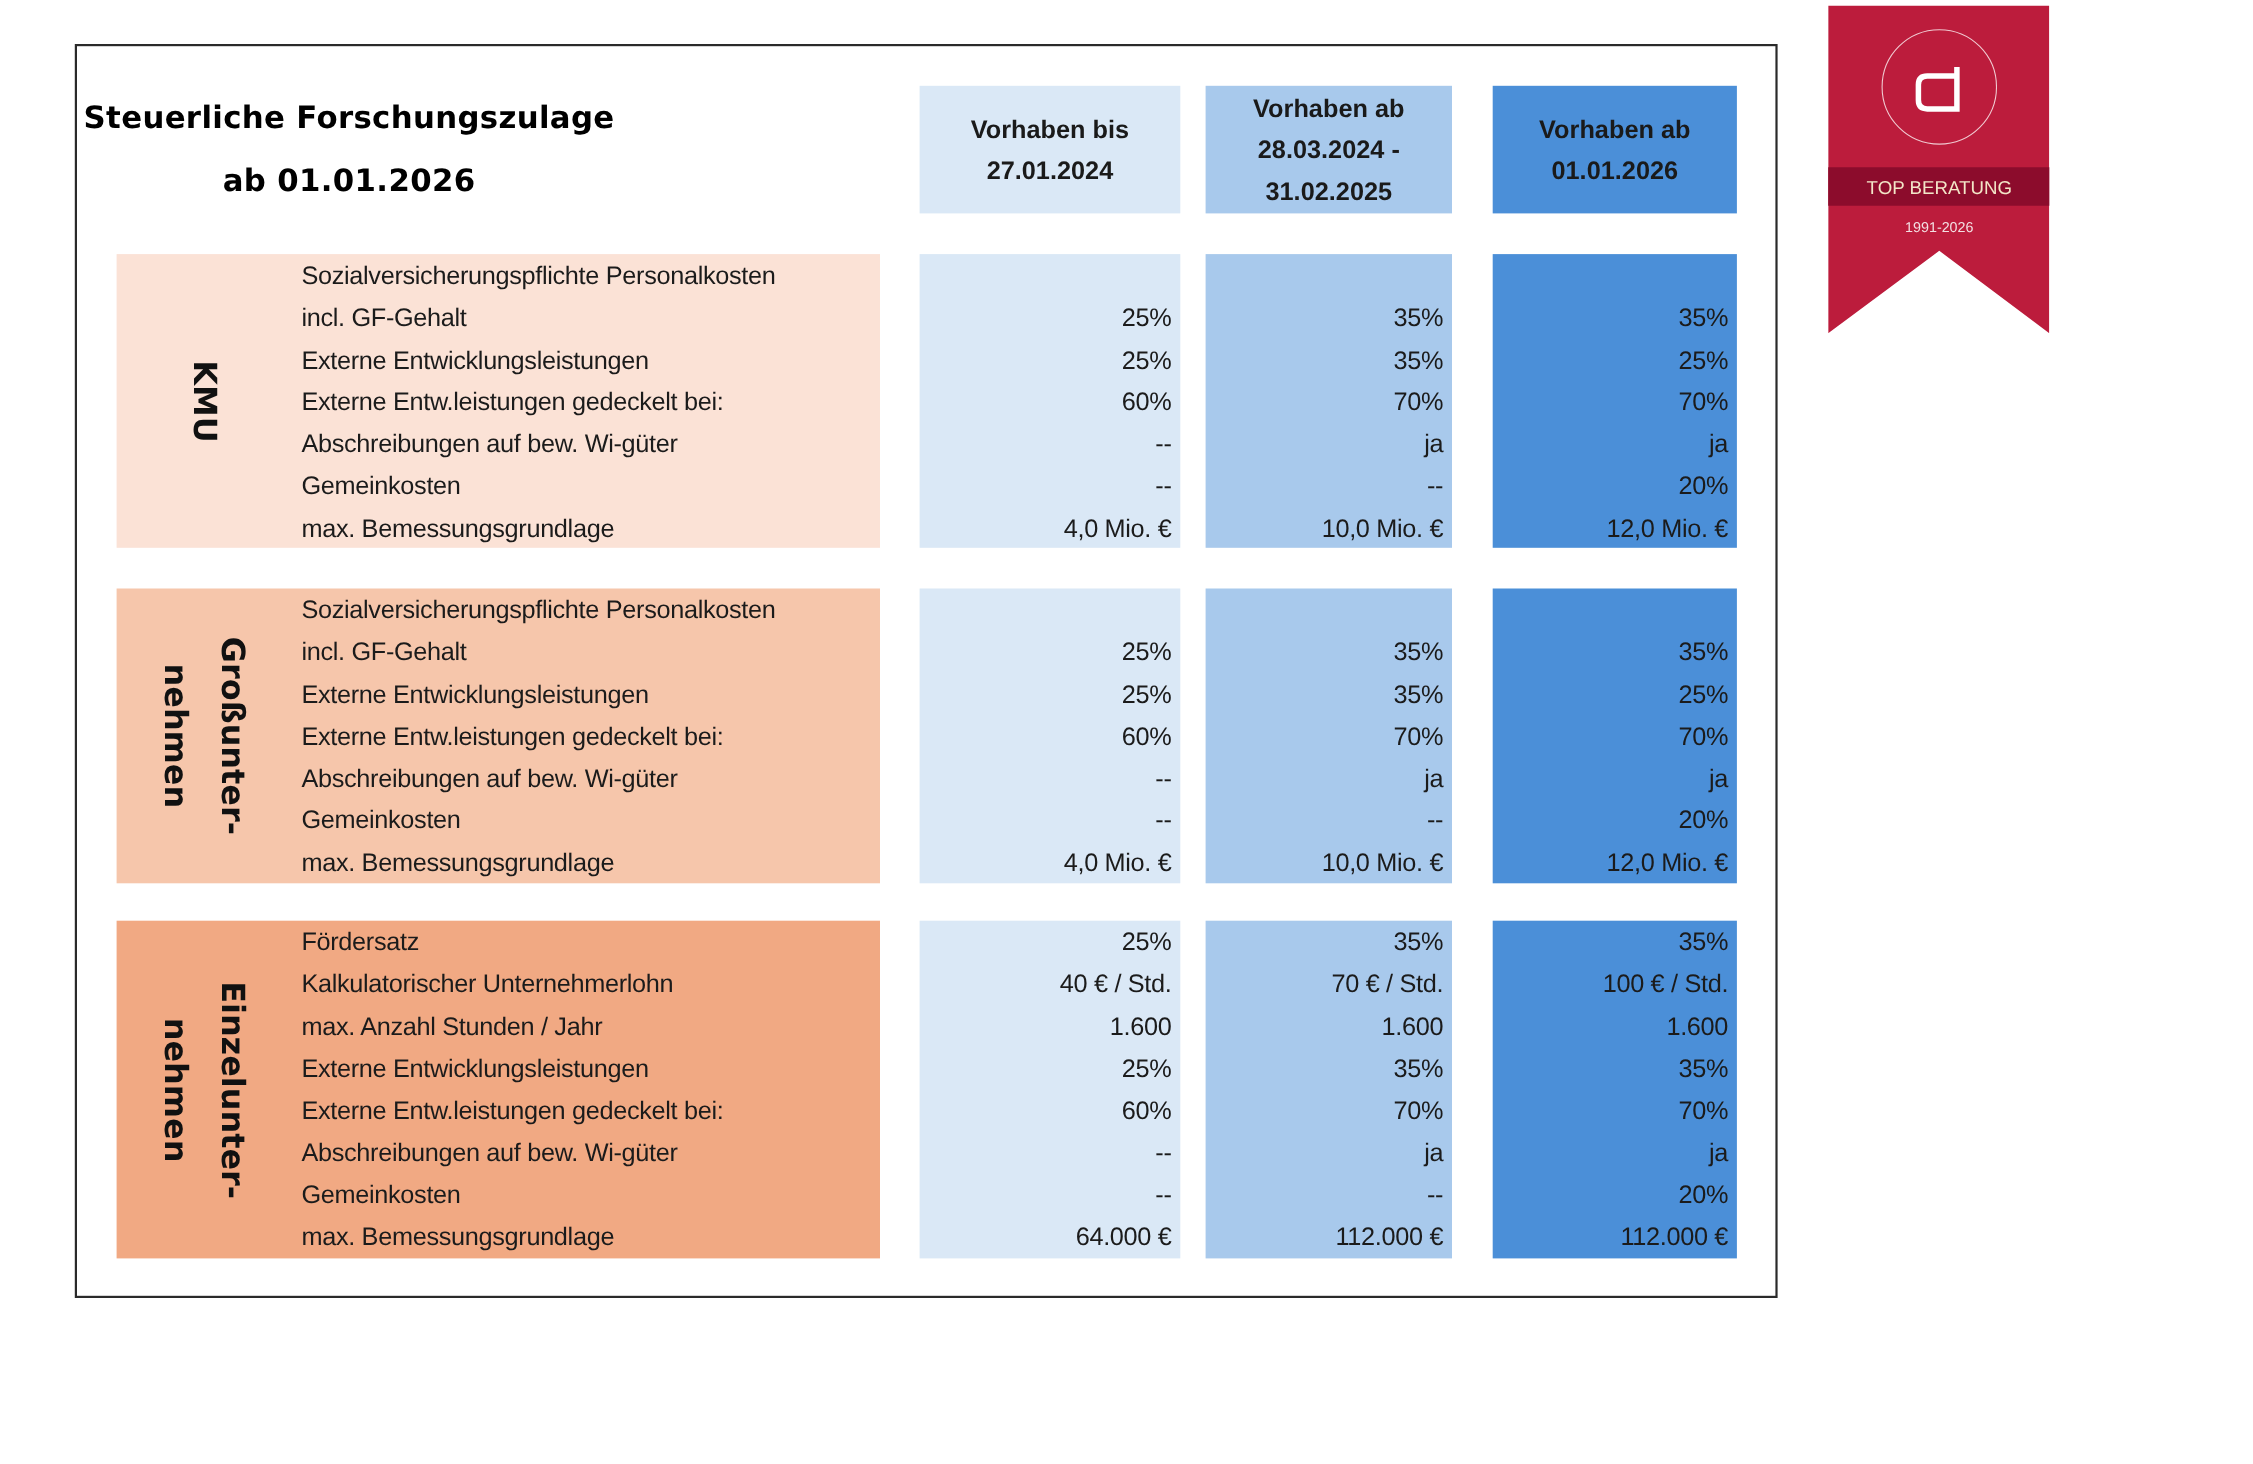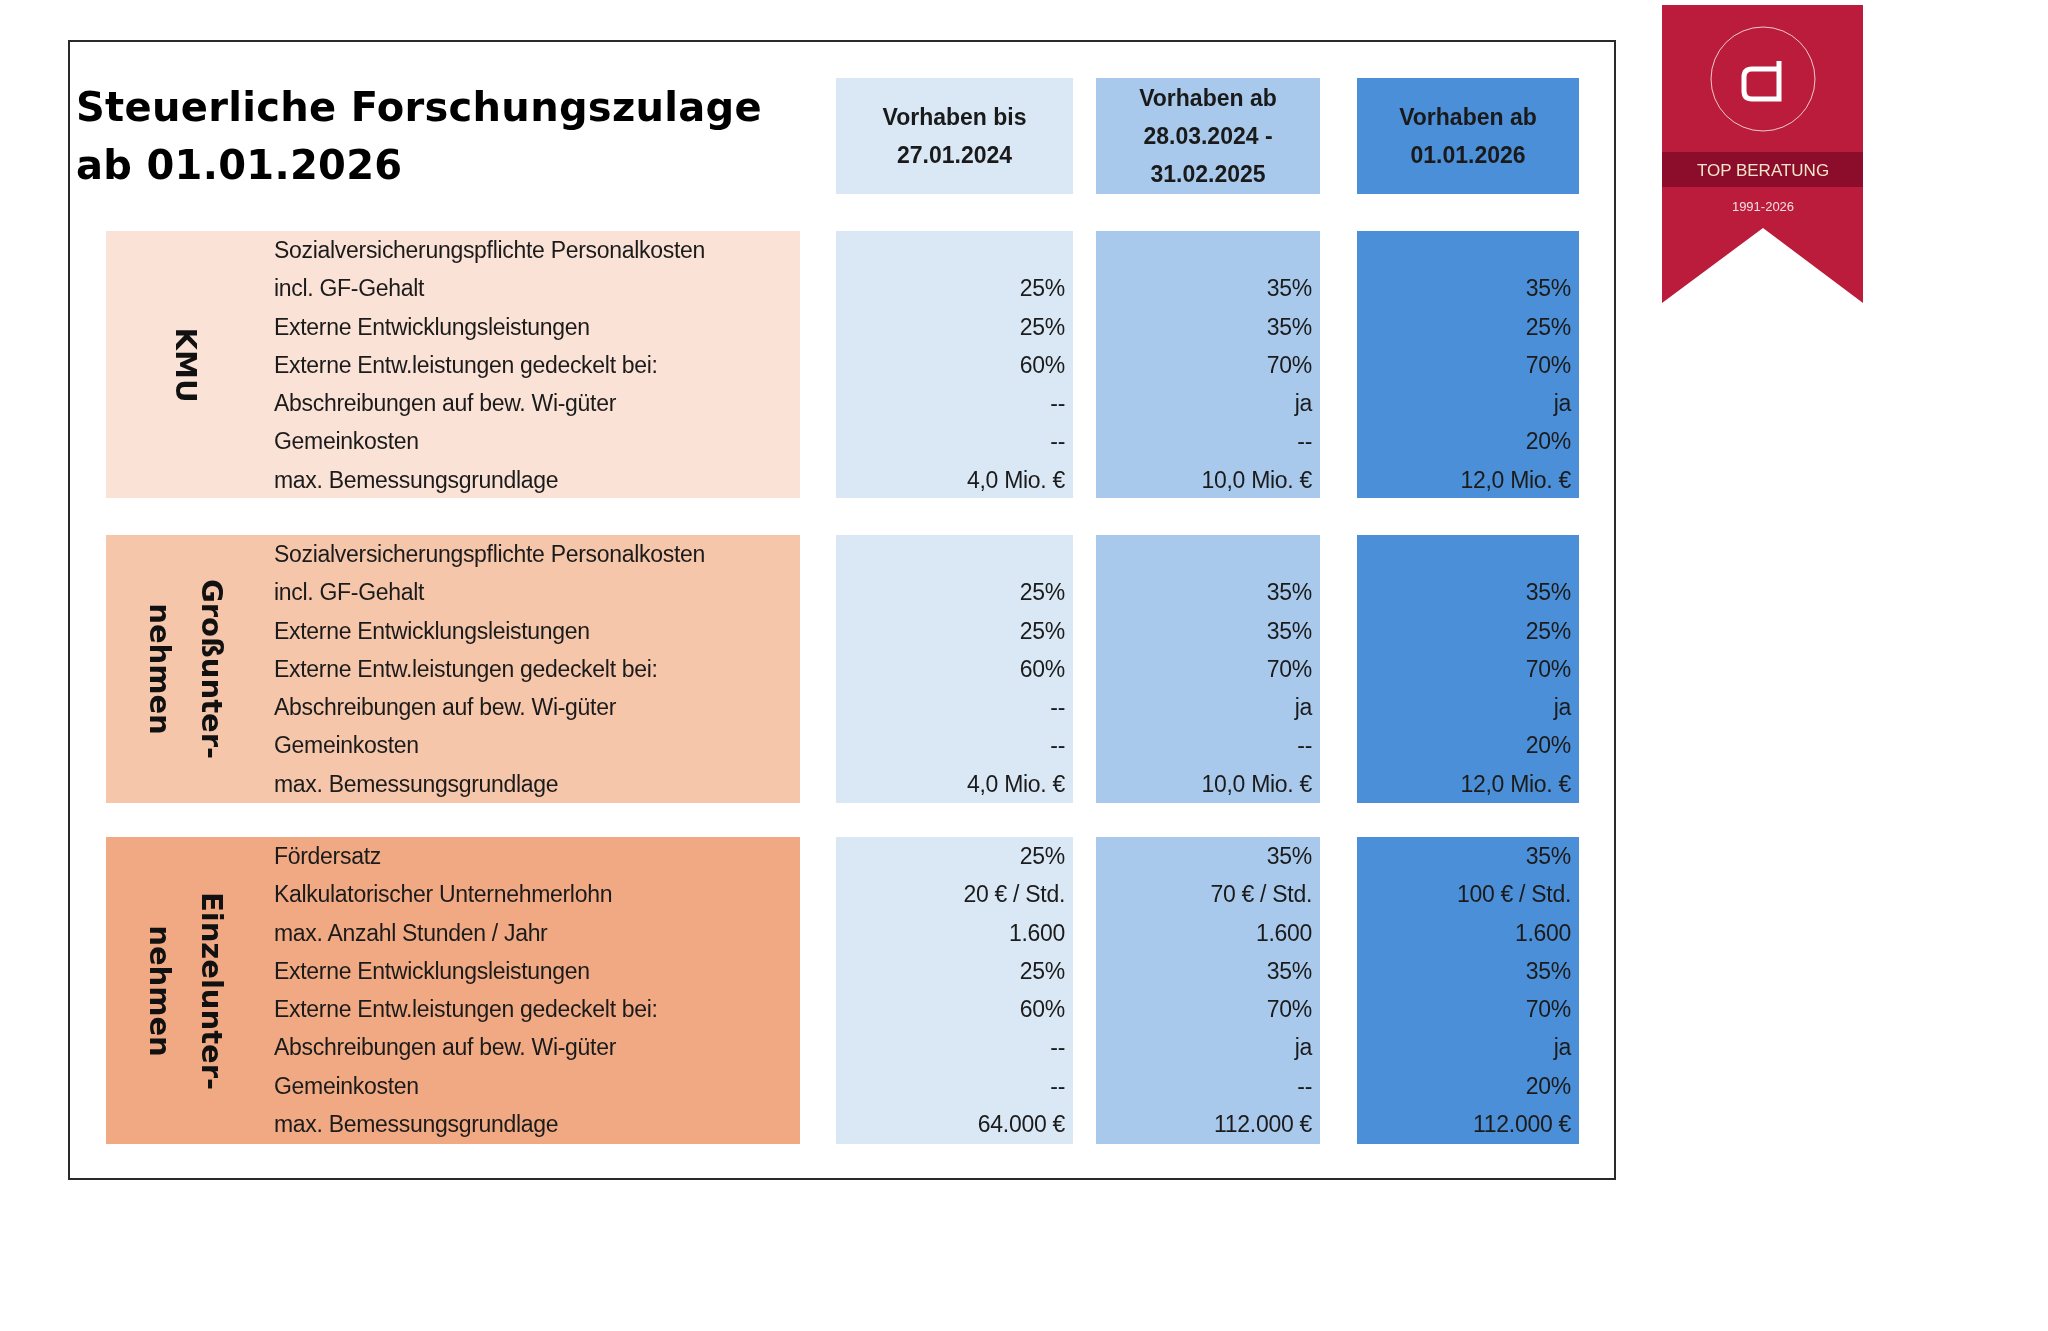--- a/index.html
+++ b/index.html
@@ -1,21 +1,21 @@
 <!DOCTYPE html>
 <html><head>
 <meta charset="utf-8">
 <style>
   html, body { margin:0; padding:0; background:#ffffff; }
   body { width:2048px; height:1331px; position:relative; overflow:hidden;
          font-family:"Liberation Sans", sans-serif; color:#111; }
   .frame { position:absolute; left:68px; top:40px; width:1548px; height:1140px;
            border:2px solid #2a2a2a; box-sizing:border-box; }
   .title { position:absolute; left:76px; top:78px; font-family:"DejaVu Sans", sans-serif;
-           font-weight:bold; font-size:40px; line-height:58px; color:#000; letter-spacing:0.3px; }
+           font-weight:bold; font-size:28px; line-height:58px; color:#000; letter-spacing:0.3px;text-align:center; }
   .title div { white-space:nowrap; }
   .hdr { position:absolute; top:78px; height:116px; display:flex; flex-direction:column;
          justify-content:center; align-items:center; text-align:center;
          font-weight:bold; font-size:23px; line-height:38px; color:#1a1a1a; }
   .c1 { background:#dae8f6; }
   .c2 { background:#a8c9ec; }
   .c3 { background:#4b8fd8; }
   .col1 { left:836px; width:237px; }
   .col2 { left:1096px; width:224px; }
   .col3 { left:1357px; width:222px; }
@@ -159,21 +159,21 @@
         <div class="row">max. Anzahl Stunden / Jahr</div>
         <div class="row">Externe Entwicklungsleistungen</div>
         <div class="row">Externe Entw.leistungen gedeckelt bei:</div>
         <div class="row">Abschreibungen auf bew. Wi-güter</div>
         <div class="row">Gemeinkosten</div>
         <div class="row">max. Bemessungsgrundlage</div>
       </div>
     </div>
     <div class="vcol c1 col1" style="top: 837px; height: 307px;">
       <div class="row">25%</div>
-      <div class="row">20 € / Std.</div>
+      <div class="row">40 € / Std.</div>
       <div class="row">1.600</div>
       <div class="row">25%</div>
       <div class="row">60%</div>
       <div class="row">--</div>
       <div class="row">--</div>
       <div class="row">64.000 €</div>
     </div>
     <div class="vcol c2 col2" style="top: 837px; height: 307px;">
       <div class="row">35%</div>
       <div class="row">70 € / Std.</div>

